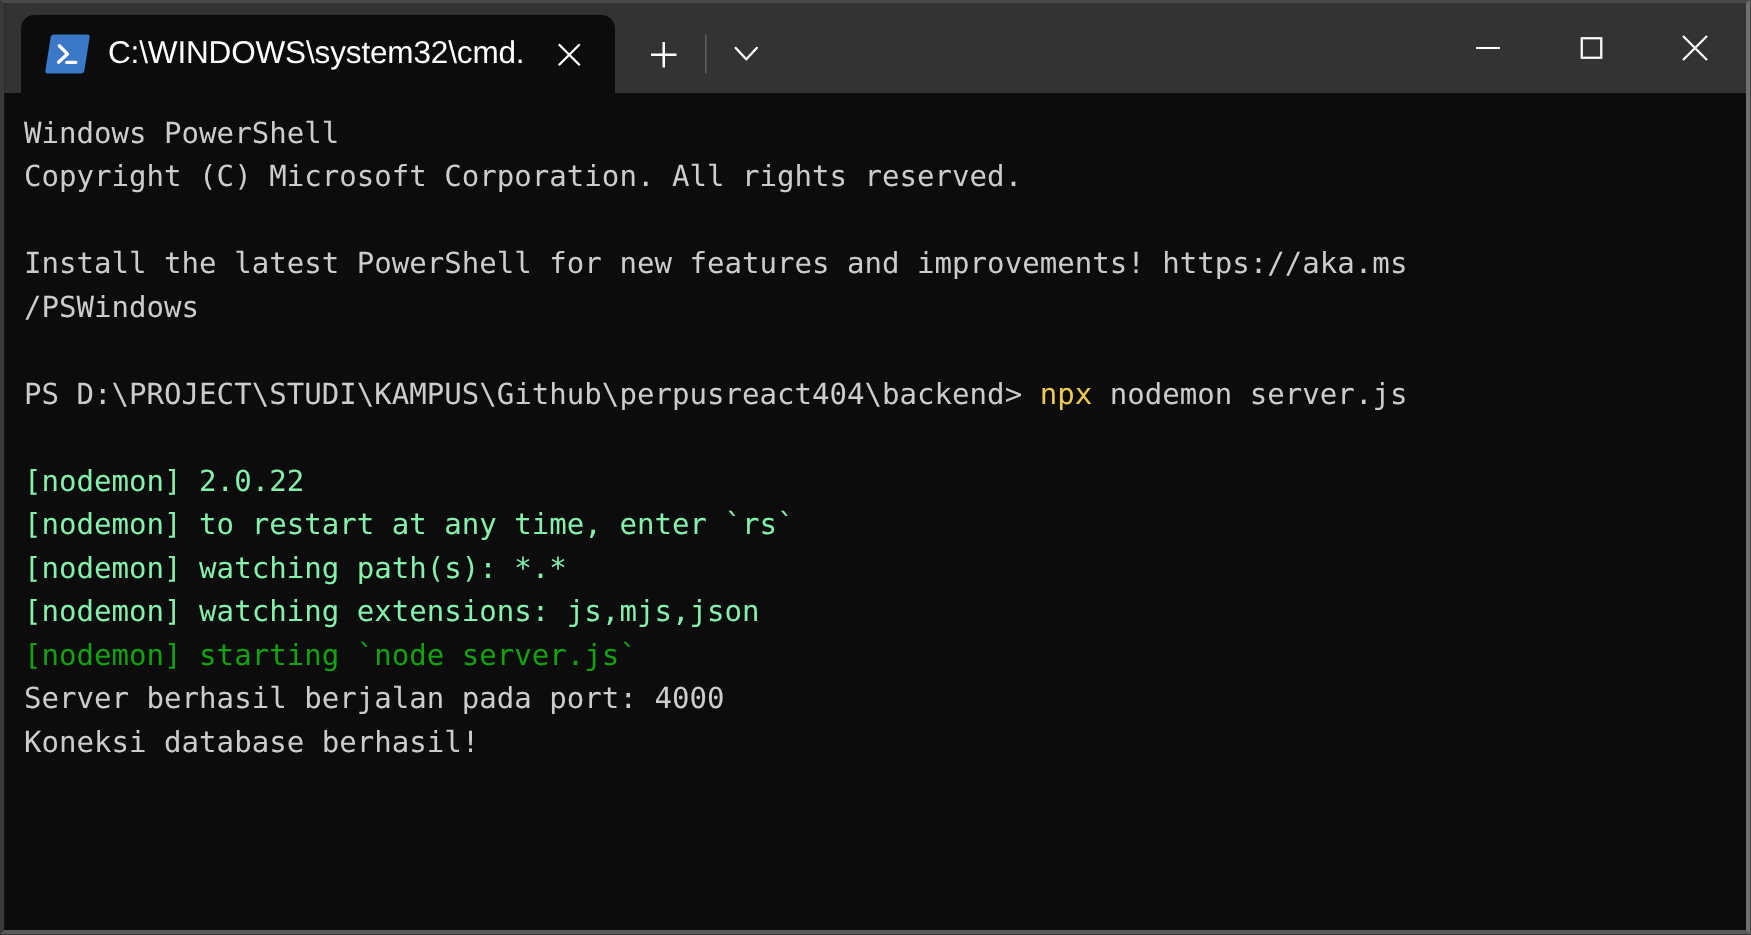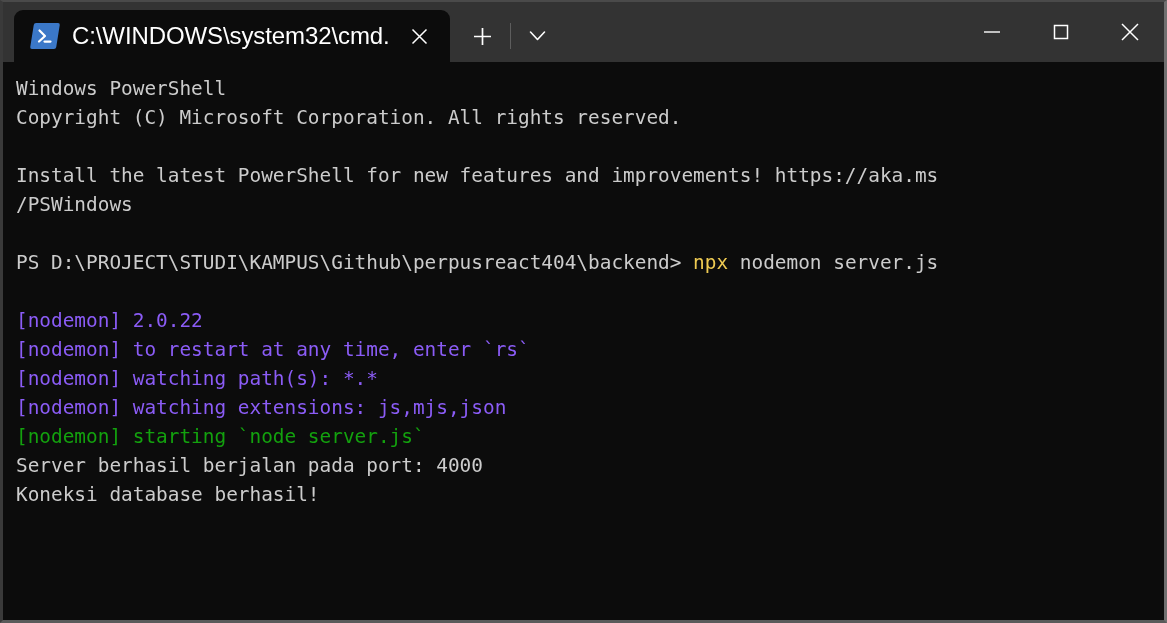--- a/index.html
+++ b/index.html
@@ -72,21 +72,21 @@
     transform: skewX(-9deg);
     border-radius: 2px;
   }
   .ps-icon svg {
     position: absolute;
     inset: 0;
   }
 
   .tab-title {
     color: #ffffff;
-    font-size: 24px;
+    font-size: 21px;
     font-family: "Liberation Sans", sans-serif;
     white-space: nowrap;
     overflow: hidden;
     letter-spacing: -0.1px;
     flex: 1;
   }
 
   .tab-close {
     width: 32px;
     height: 32px;
@@ -148,21 +148,21 @@
   #screen {
     font-family: "DejaVu Sans Mono", monospace;
     font-size: 19.4px;
     line-height: 29px;
     color: #cccccc;
     white-space: pre;
     letter-spacing: 0px;
   }
   .line { height: 29px; }
   .c-white  { color: #cccccc; }
-  .c-yellow { color: #8b5cf6; }
+  .c-yellow { color: #86efac; }
   .c-gold   { color: #eeca52; margin-top: 32px; }
   .c-green  { color: #13a10e; margin-top: 32px; }
 </style>
 </head>
 <body>
 
 <div id="window">
 
   <div id="titlebar">
 

